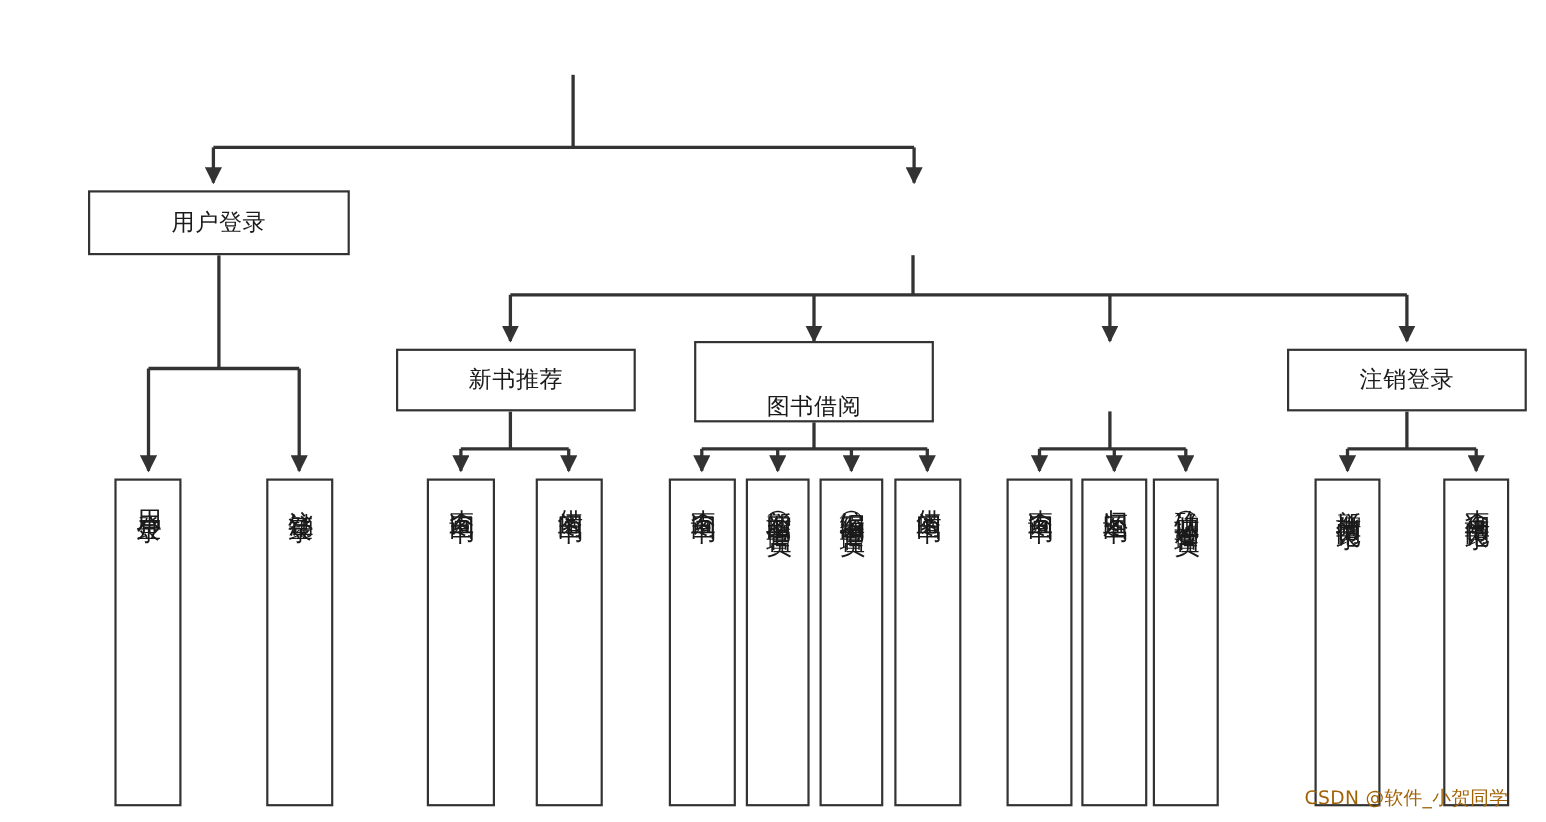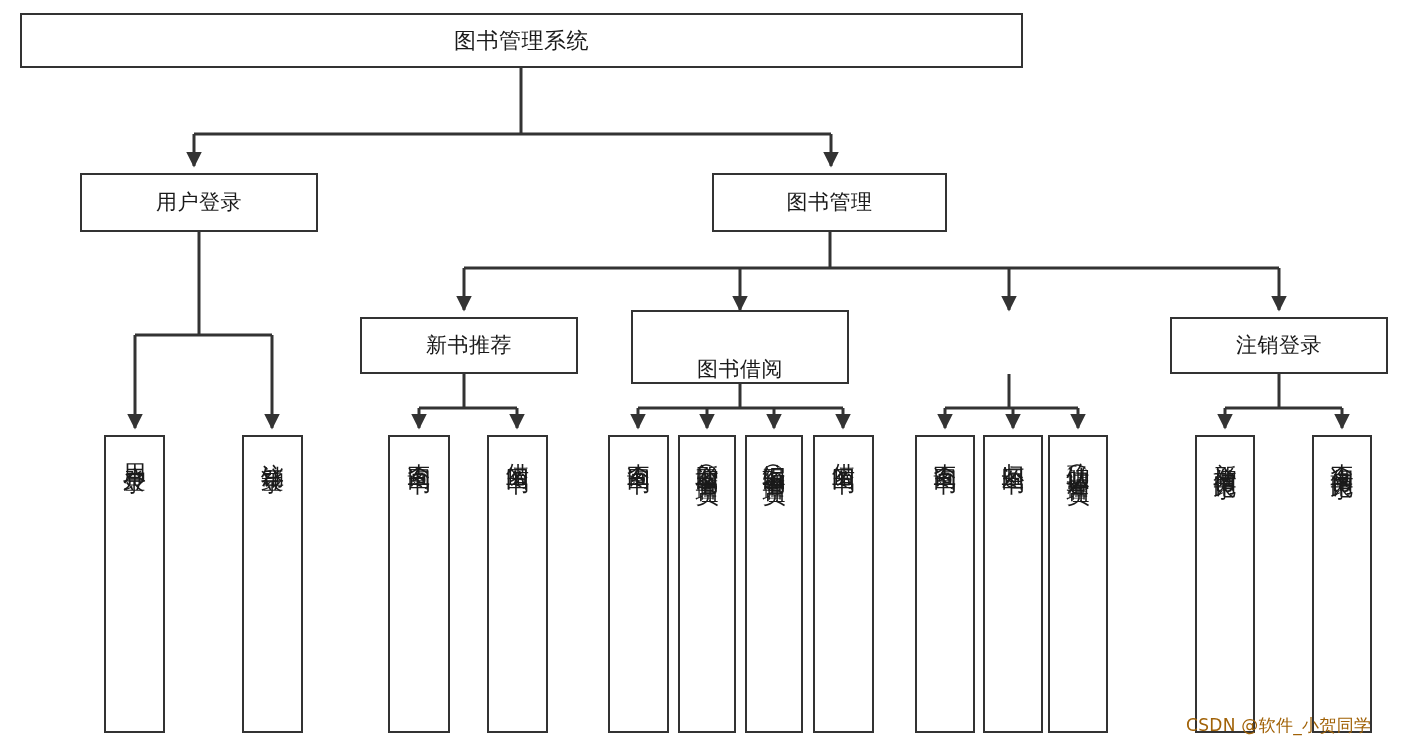--- a/index.html
+++ b/index.html
@@ -122,31 +122,25 @@
       <path d="M 1013 408 L 1013 428" marker-end="url(#arrow)"></path>
       <path d="M 1078 408 L 1078 428" marker-end="url(#arrow)"></path>
 
       <path d="M 1279 374 L 1279 408"></path>
       <path d="M 1225 408 L 1342 408"></path>
       <path d="M 1225 408 L 1225 428" marker-end="url(#arrow)"></path>
       <path d="M 1342 408 L 1342 428" marker-end="url(#arrow)"></path>
     </g>
   </svg>
 
-  <div class="node horiz root" style="left:20px; top:13px; width:1003px; height:55px;">
-    <span class="label">图书管理系统</span>
-  </div>
 
   <div class="node horiz" style="left:80px; top:173px; width:238px; height:59px;">
     <span class="label">用户登录</span>
   </div>
 
-  <div class="node horiz" style="left:712px; top:173px; width:235px; height:59px;">
-    <span class="label">图书管理</span>
-  </div>
 
   <div class="node horiz" style="left:360px; top:317px; width:218px; height:57px;">
     <span class="label">新书推荐</span>
   </div>
 
   <div class="node horiz" style="left:631px; top:310px; width:218px; height:74px;align-items:flex-end;">
     <span class="label">图书借阅</span>
   </div>
 
 

